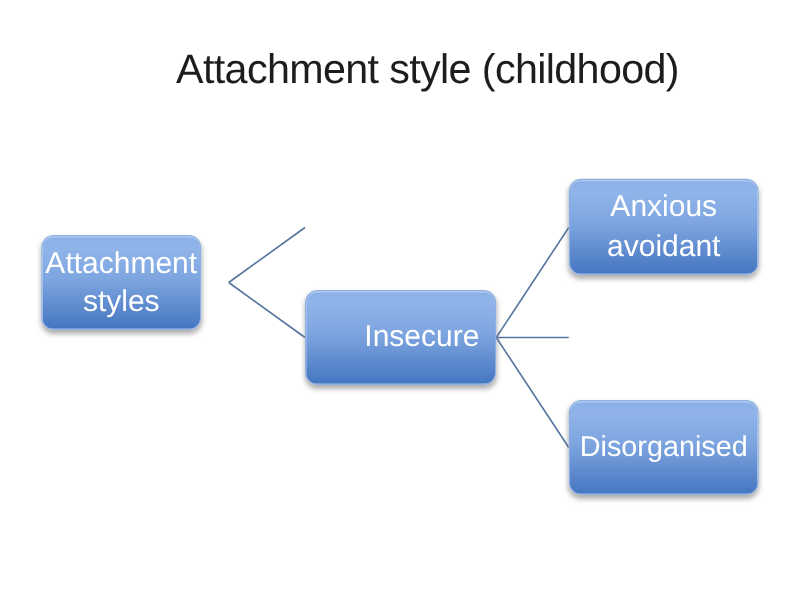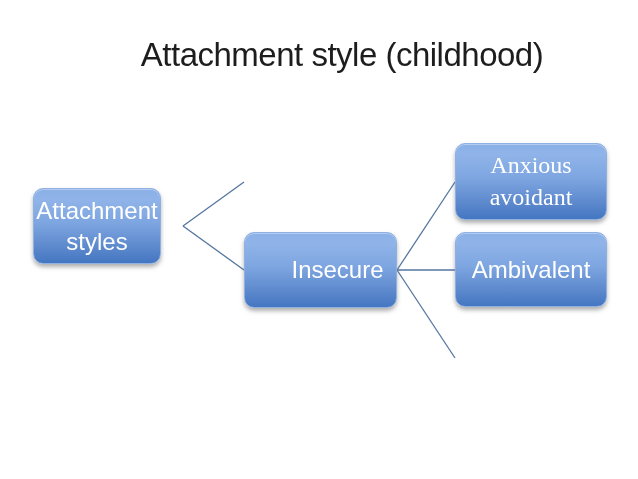--- a/index.html
+++ b/index.html
@@ -56,21 +56,21 @@
     justify-content: center;
     text-align: center;
     color: #ffffff;
     font-size: 24px;
     line-height: 1.3;
     padding: 2px 6px;
   }
   .node-root        { left: 33px;  top: 188px; width: 128px; }
   .node-secure      { left: 244px; top: 144px; }
   .node-insecure    { left: 244px; top: 232px; width: 153px; padding-left: 40px; }
-  .node-anxious     { left: 455px; top: 143px; height: 77px; font-family: Liberation Serif, serif; }
+  .node-anxious     { left: 455px; top: 143px; height: 77px; }
   .node-ambivalent  { left: 455px; top: 232px; height: 75px; }
   .node-disorganised{ left: 455px; top: 320px; }
   .node-disorganised .node-label { font-size: 23px; }
 </style>
 </head>
 <body>
 
 <div class="slide">
 
   <h1 class="slide-title">Attachment style (childhood)</h1>
@@ -91,18 +91,18 @@
 
 
   <div class="node node-insecure">
     <span class="node-label">Insecure</span>
   </div>
 
   <div class="node node-anxious">
     <span class="node-label">Anxious avoidant</span>
   </div>
 
-  <div class="node node-ambivalent">
-    <span class="node-label">Ambivalent</span>
+
+  <div class="node node-disorganised">
+    <span class="node-label">Disorganised</span>
   </div>
-
 
 </div>
 
 </body></html>

